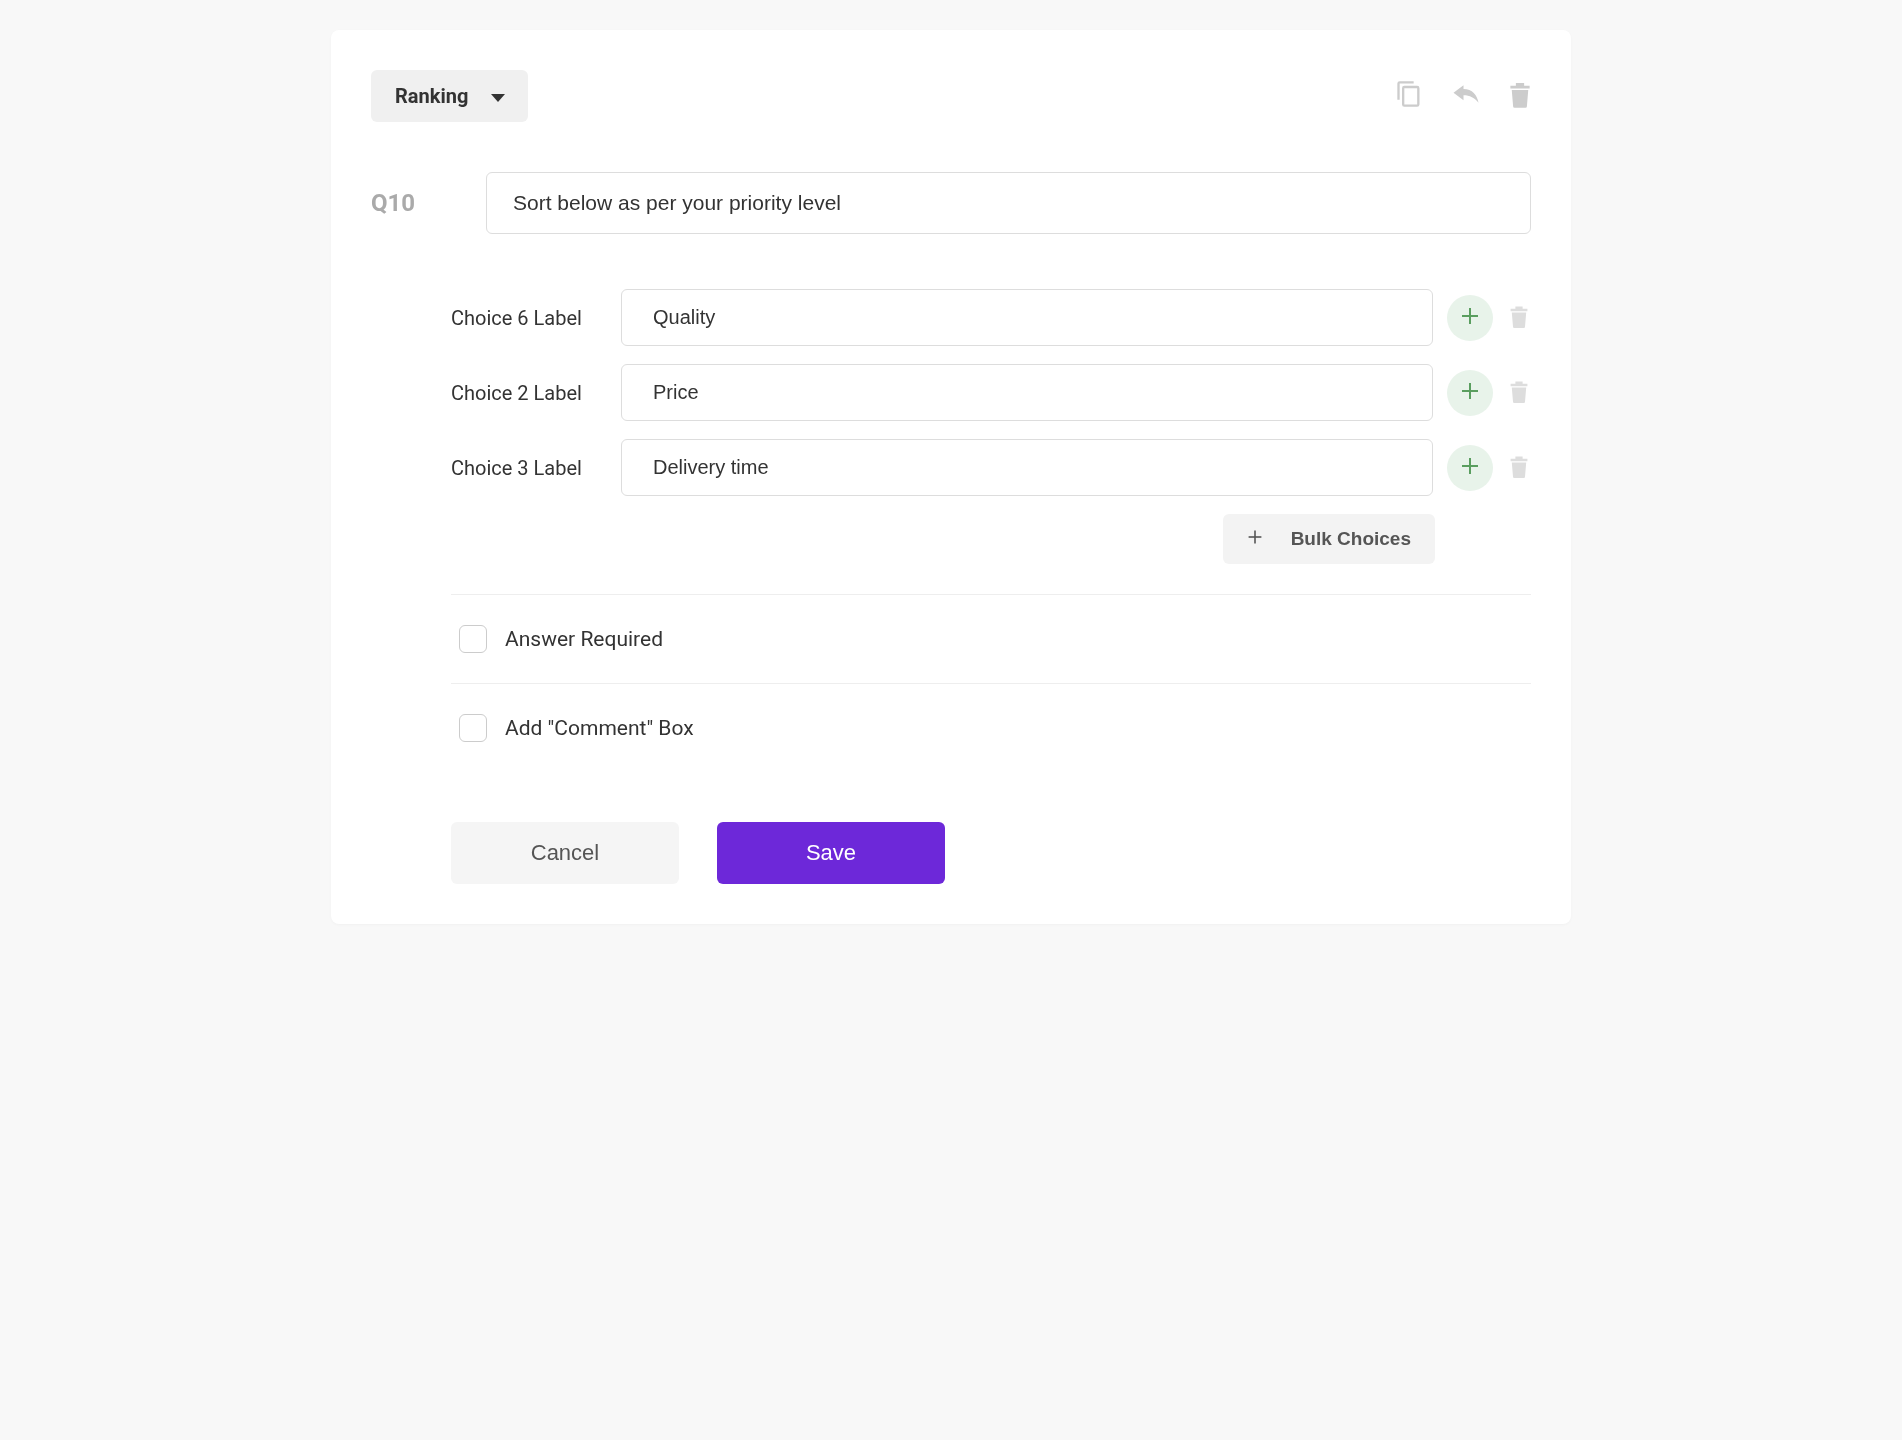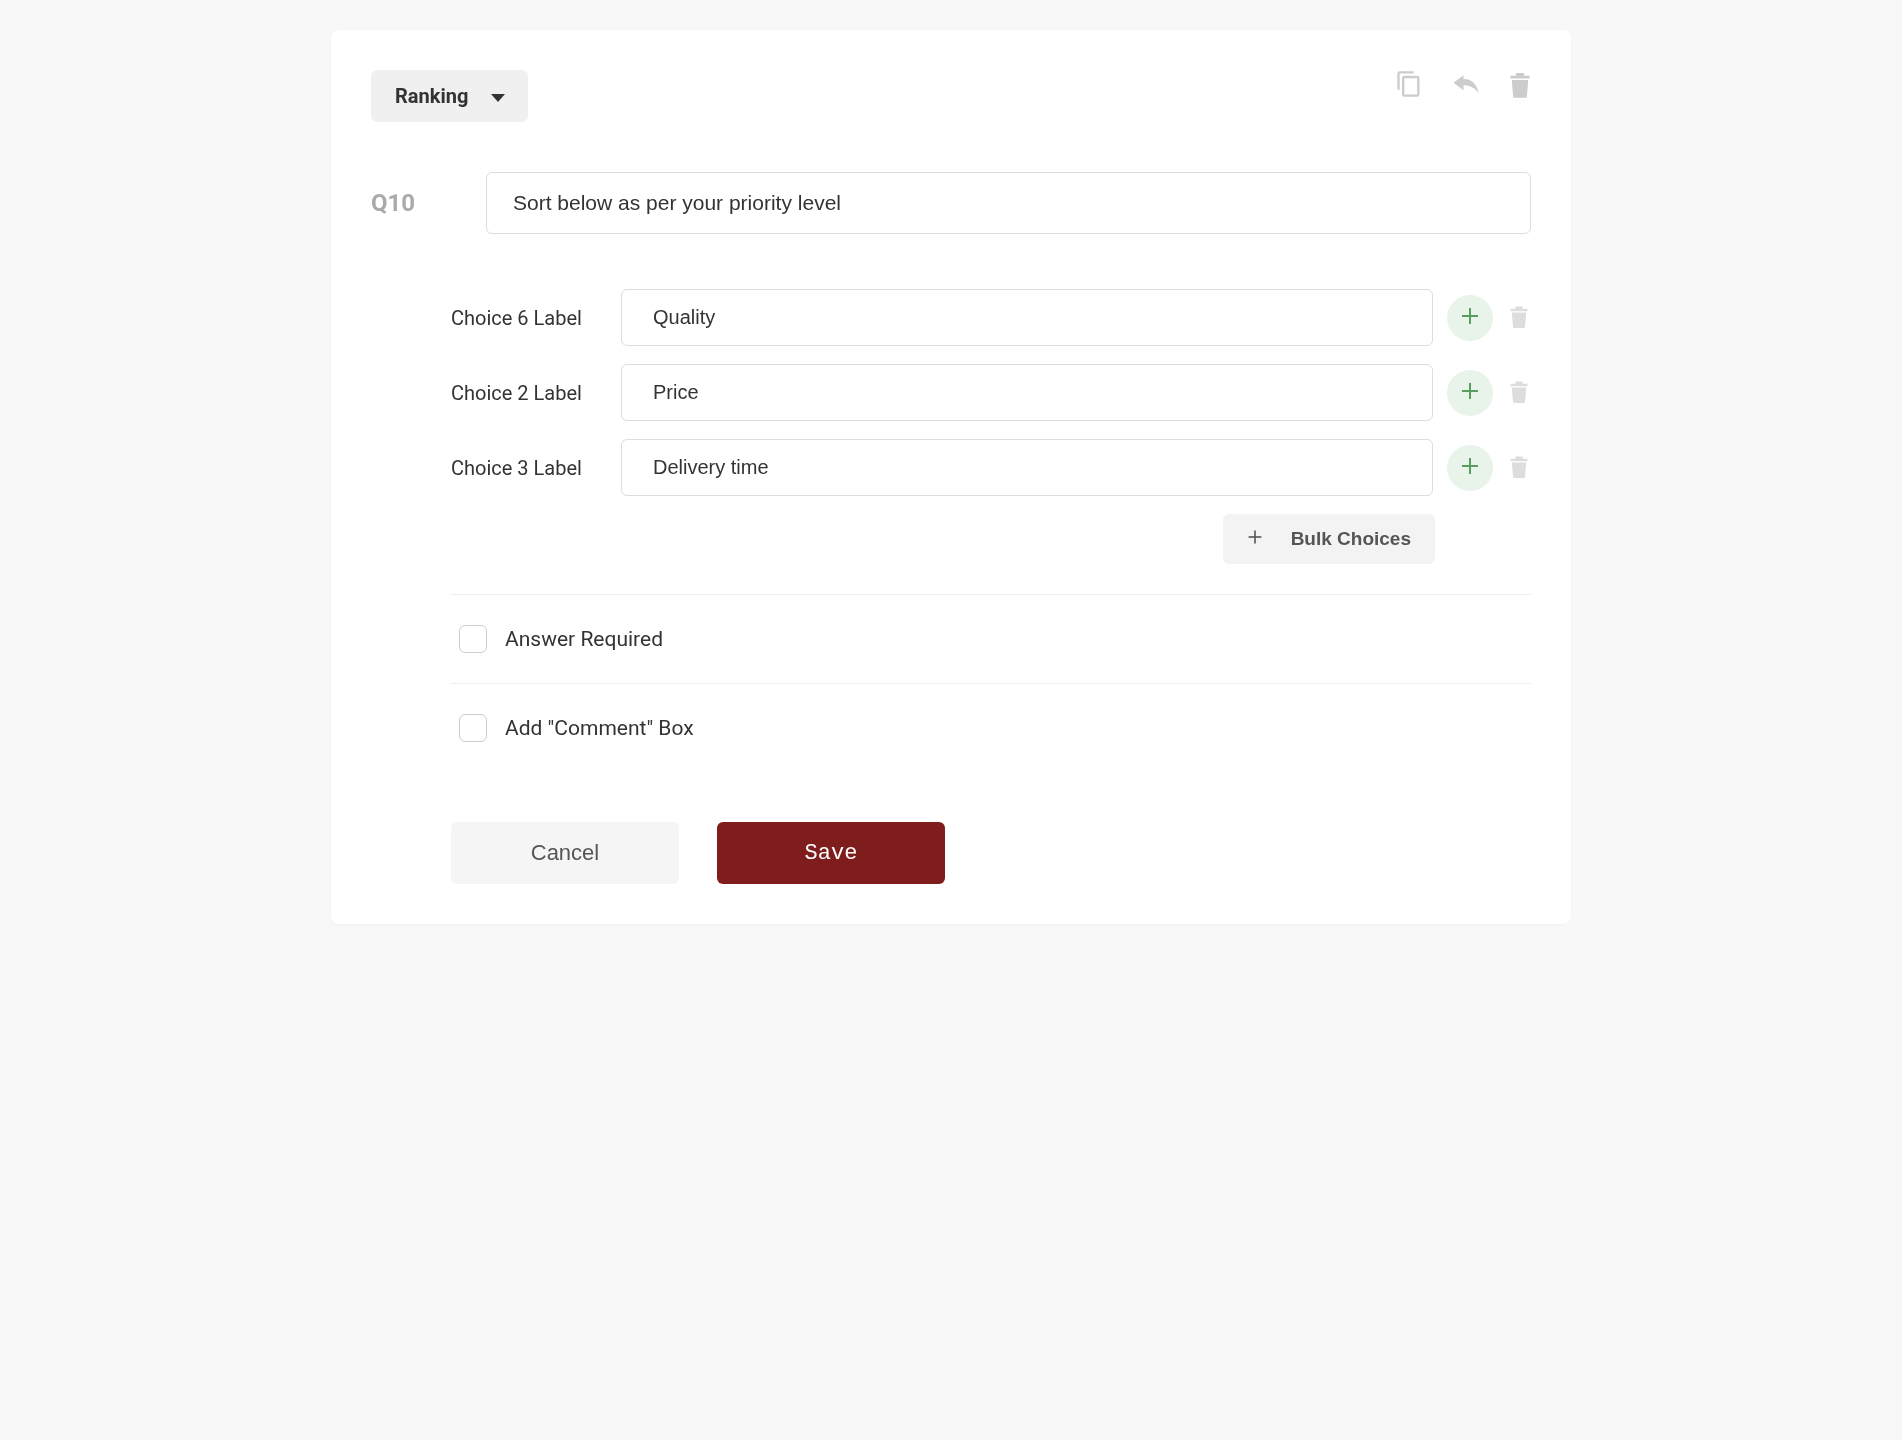--- a/index.html
+++ b/index.html
@@ -16,21 +16,21 @@
       background: #fff;
       border-radius: 8px;
       padding: 40px;
       max-width: 1240px;
       margin: 0 auto;
       box-shadow: 0 1px 3px rgba(0,0,0,0.03);
     }
     .top-row {
       display: flex;
       justify-content: space-between;
-      align-items: flex-start;
+      align-items: center;
       margin-bottom: 50px;
     }
     .type-dropdown {
       background: #f0f0f0;
       border: none;
       border-radius: 6px;
       padding: 14px 60px 14px 24px;
       font-size: 20px;
       font-weight: 700;
       color: #333;
@@ -181,23 +181,22 @@
       padding: 18px 0;
       width: 228px;
       font-size: 22px;
       cursor: pointer;
     }
     .btn-cancel {
       background: #f5f5f5;
       color: #555;
     }
     .btn-save {
-      background: #7f1d1d;
+      background: #6d28d9;
       color: #fff;
-      font-family: Liberation Mono, monospace;
     }
   </style>
 </head>
 <body>
 
 <div class="card">
 
   <div class="top-row">
     <div class="type-dropdown">
       <span>Ranking</span>

